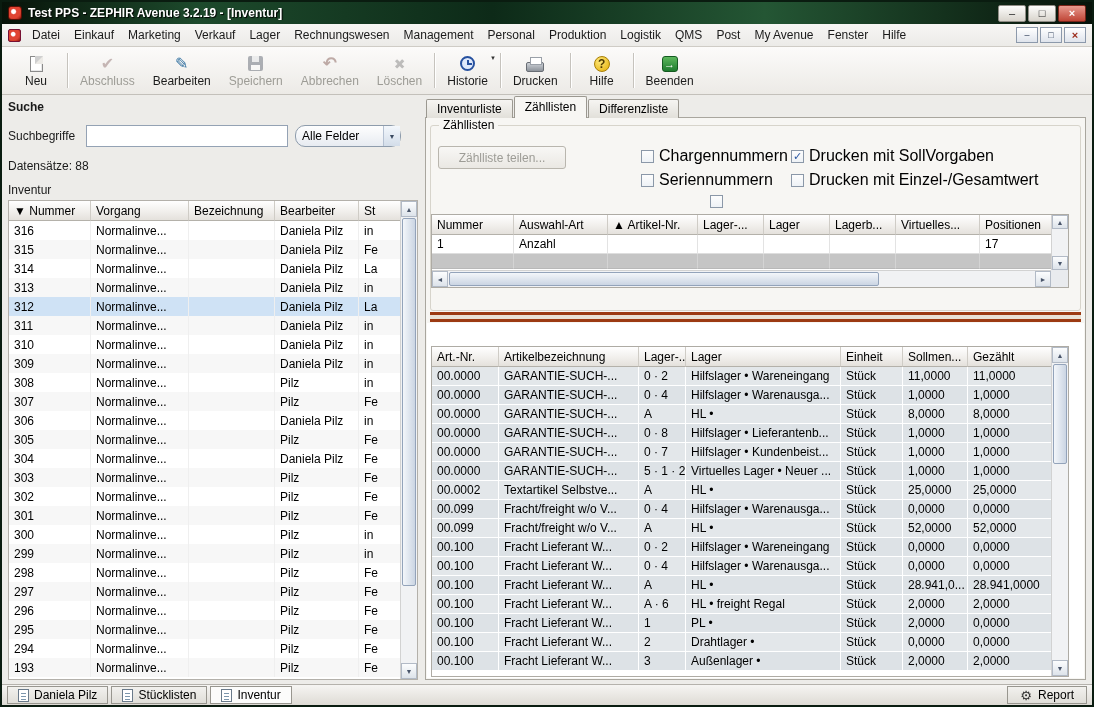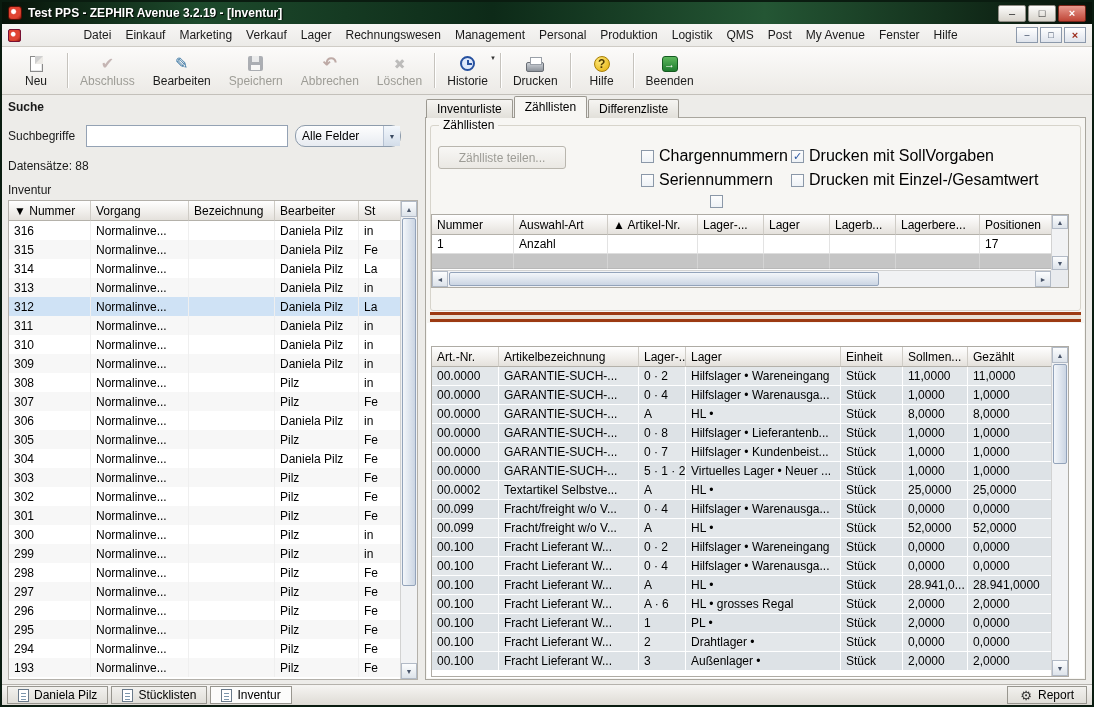--- a/index.html
+++ b/index.html
@@ -18,21 +18,21 @@
   .tb-btn { width:28px; height:17px; display:flex; align-items:center; justify-content:center;
     background:linear-gradient(#fdfdfc,#d8d4cc); border:1px solid #8f8c85; border-radius:2px;
     font-size:11px; line-height:1; color:#222; }
   .tb-btn.close { background:linear-gradient(#e89a8e,#bf4536); color:#fff; border-color:#7a2419; font-weight:bold; }
 
   
   .menubar { position:absolute; top:22px; left:0; right:0; height:23px; background:linear-gradient(#f7f6f4,#ecebe8);
     border-bottom:1px solid #cfccc6; display:flex; align-items:center; padding:0 4px; }
   .mdi-appicon { width:13px; height:13px; border-radius:2px; margin:0 4px 0 2px;
     background:radial-gradient(circle at 38% 38%, #fff 0 18%, #e04432 30% 62%, #8d1408 100%); border:1px solid #713; }
-  .menu-items { display:flex; align-items:center; flex:1;justify-content:center; }
+  .menu-items { display:flex; align-items:center; flex:1; }
   .menu-item { padding:3px 7px; font-size:12px; color:#1a1a1a; white-space:nowrap; }
   .mdi-btns { display:flex; gap:2px; padding-right:2px; }
   .mdi-btn { width:22px; height:16px; display:flex; align-items:center; justify-content:center;
     background:linear-gradient(#ffffff,#dfe4ec); border:1px solid #8c99ab; font-size:9px; color:#2a3a55; }
   .mdi-btn.close { color:#9c2c1a; font-size:11px; font-weight:bold; }
 
   
   .toolbar { position:absolute; top:45px; left:0; right:0; height:48px; background:linear-gradient(#fcfbfa,#eceae6);
     border-bottom:1px solid #c3c0ba; display:flex; align-items:stretch; padding:2px 6px; }
   .tbtn { display:flex; flex-direction:column; align-items:center; justify-content:center; padding:1px 9px; min-width:56px; position:relative; }
@@ -514,21 +514,21 @@
                 <col style="width:73px">
               </colgroup>
             <thead>
                 <tr>
                   <th>Nummer</th>
                   <th>Auswahl-Art</th>
                   <th>▲ Artikel-Nr.</th>
                   <th>Lager-...</th>
                   <th>Lager</th>
                   <th>Lagerb...</th>
-                  <th>Lagerbere...</th>
+                  <th>Virtuelles...</th>
                   <th>Positionen</th>
                 </tr>
               </thead>
             <tbody>
                 <tr>
                   <td>1</td>
                   <td>Anzahl</td>
                   <td></td>
                   <td></td>
                   <td></td>
@@ -698,21 +698,21 @@
                   <td>A</td>
                   <td>HL •</td>
                   <td>Stück</td>
                   <td>28.941,0...</td>
                   <td>28.941,0000</td>
                 </tr>
                 <tr>
                   <td>00.100</td>
                   <td>Fracht Lieferant  W...</td>
                   <td>A · 6</td>
-                  <td>HL • grosses Regal</td>
+                  <td>HL • freight Regal</td>
                   <td>Stück</td>
                   <td>2,0000</td>
                   <td>2,0000</td>
                 </tr>
                 <tr>
                   <td>00.100</td>
                   <td>Fracht Lieferant  W...</td>
                   <td>1</td>
                   <td>PL •</td>
                   <td>Stück</td>

